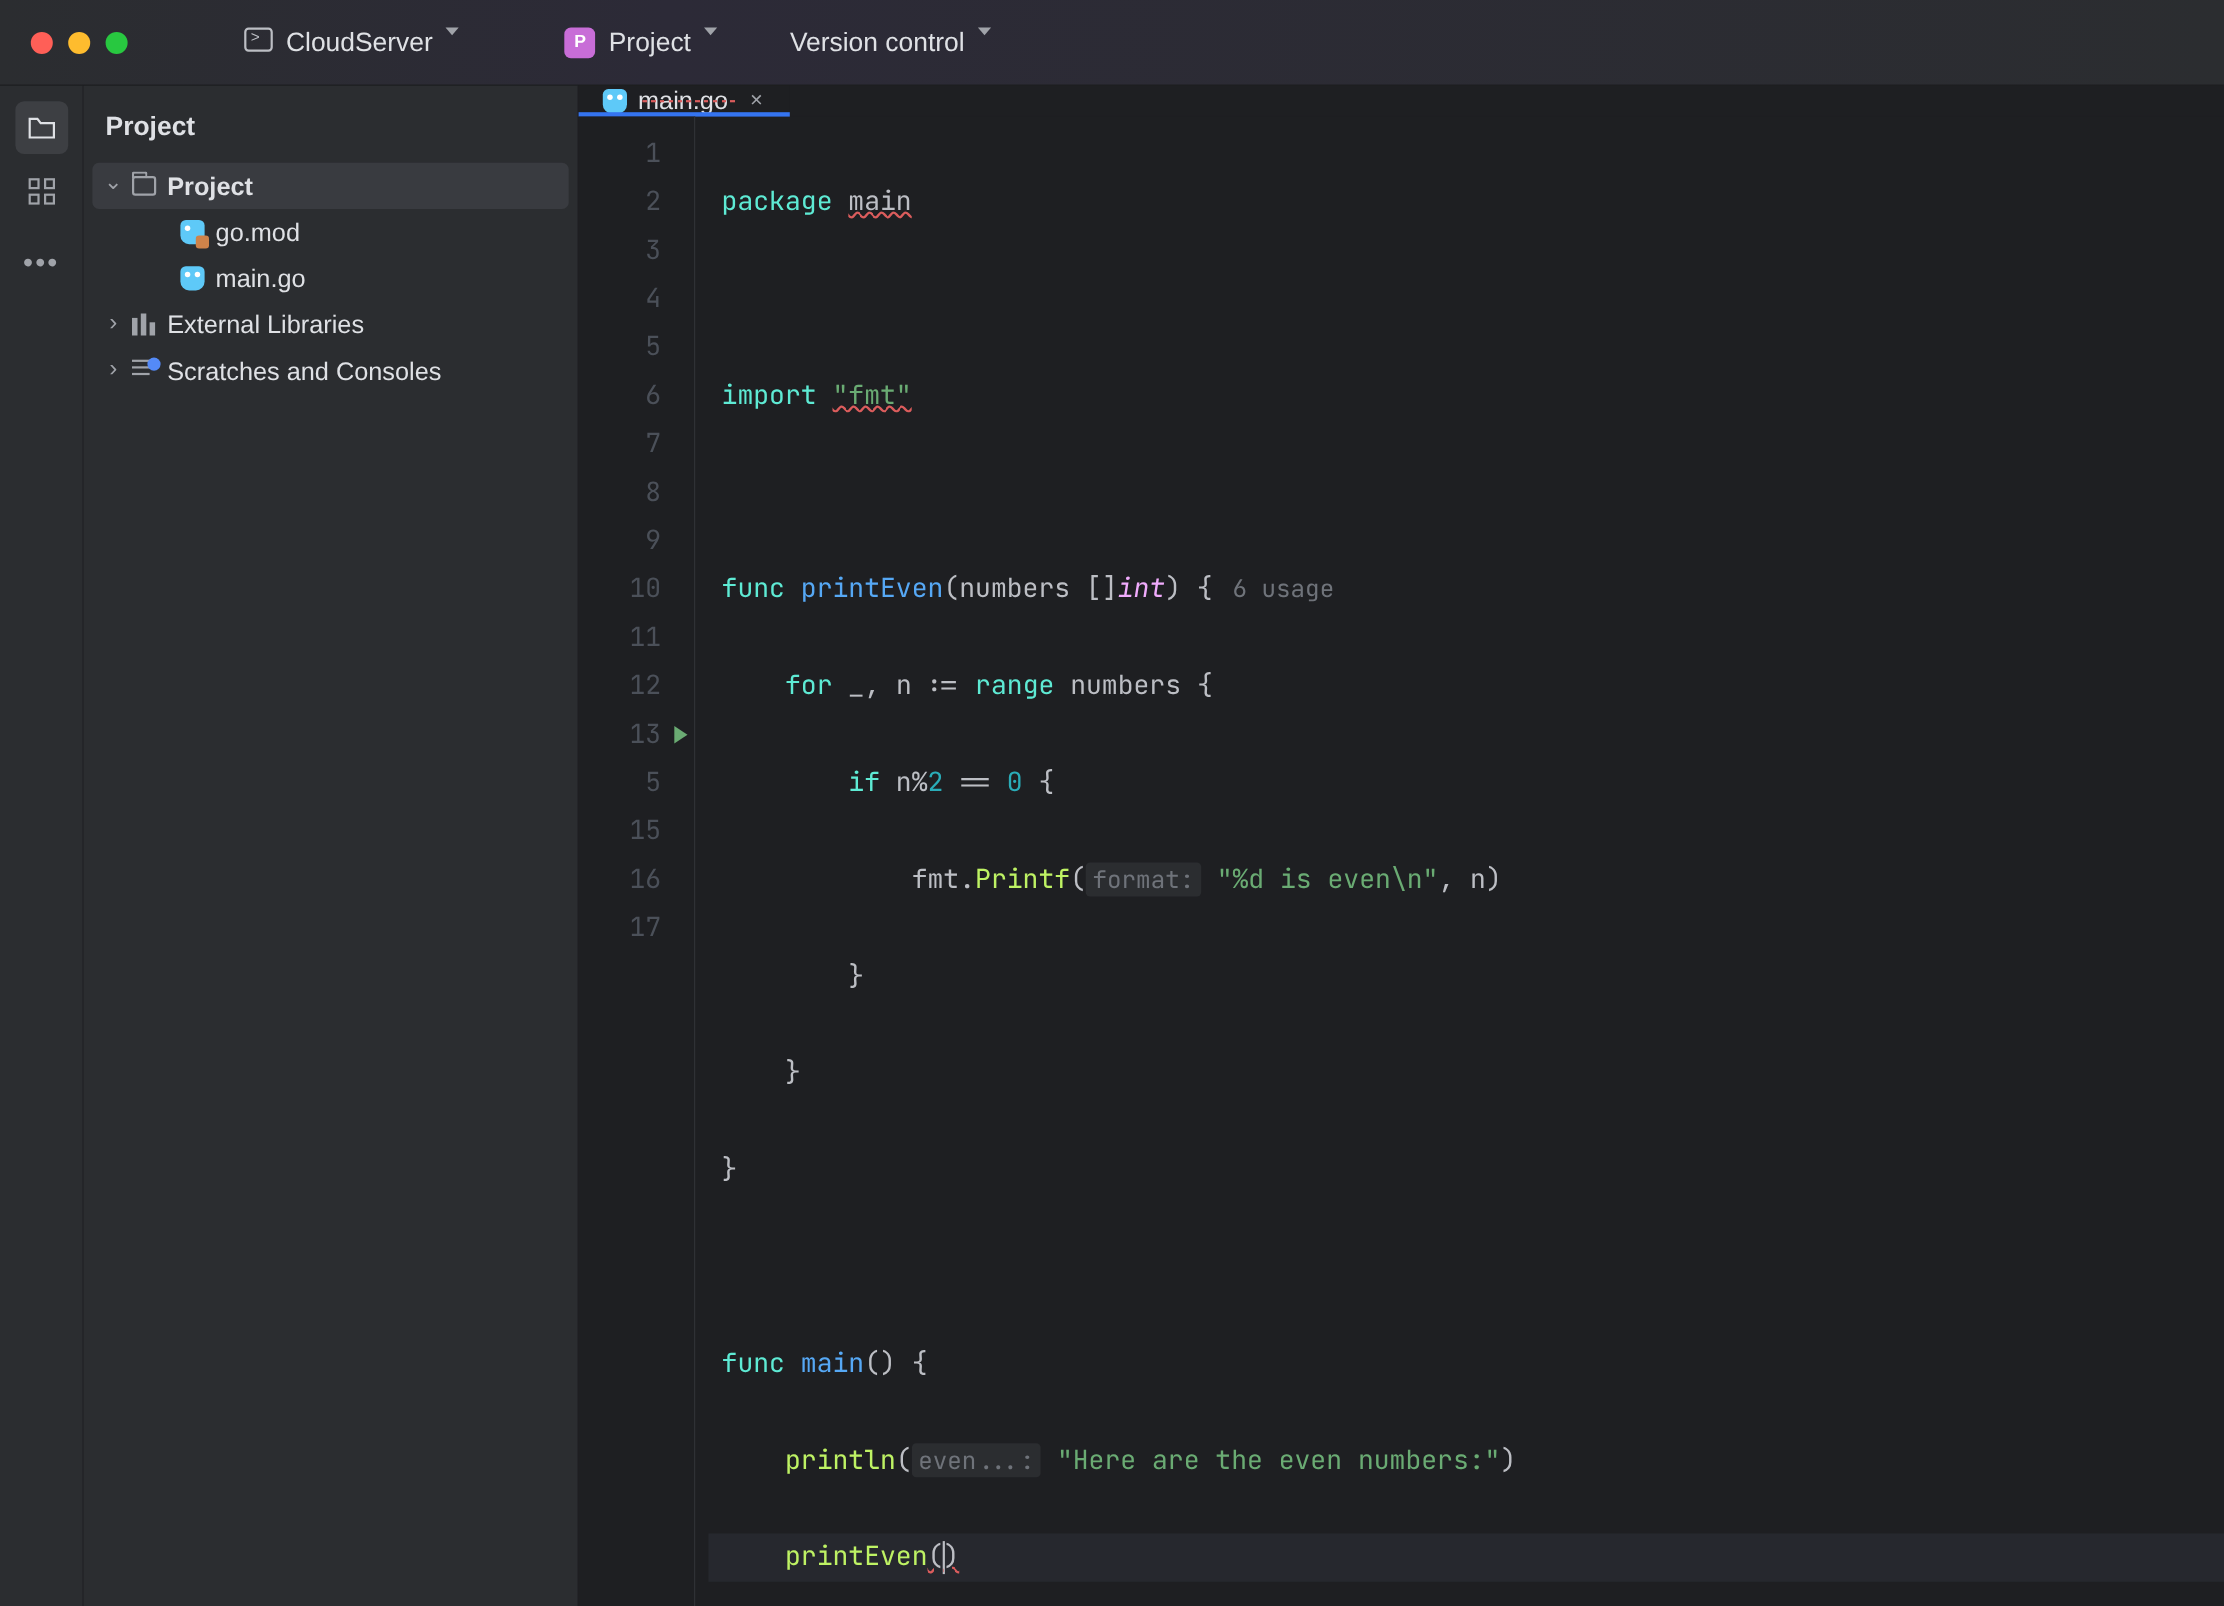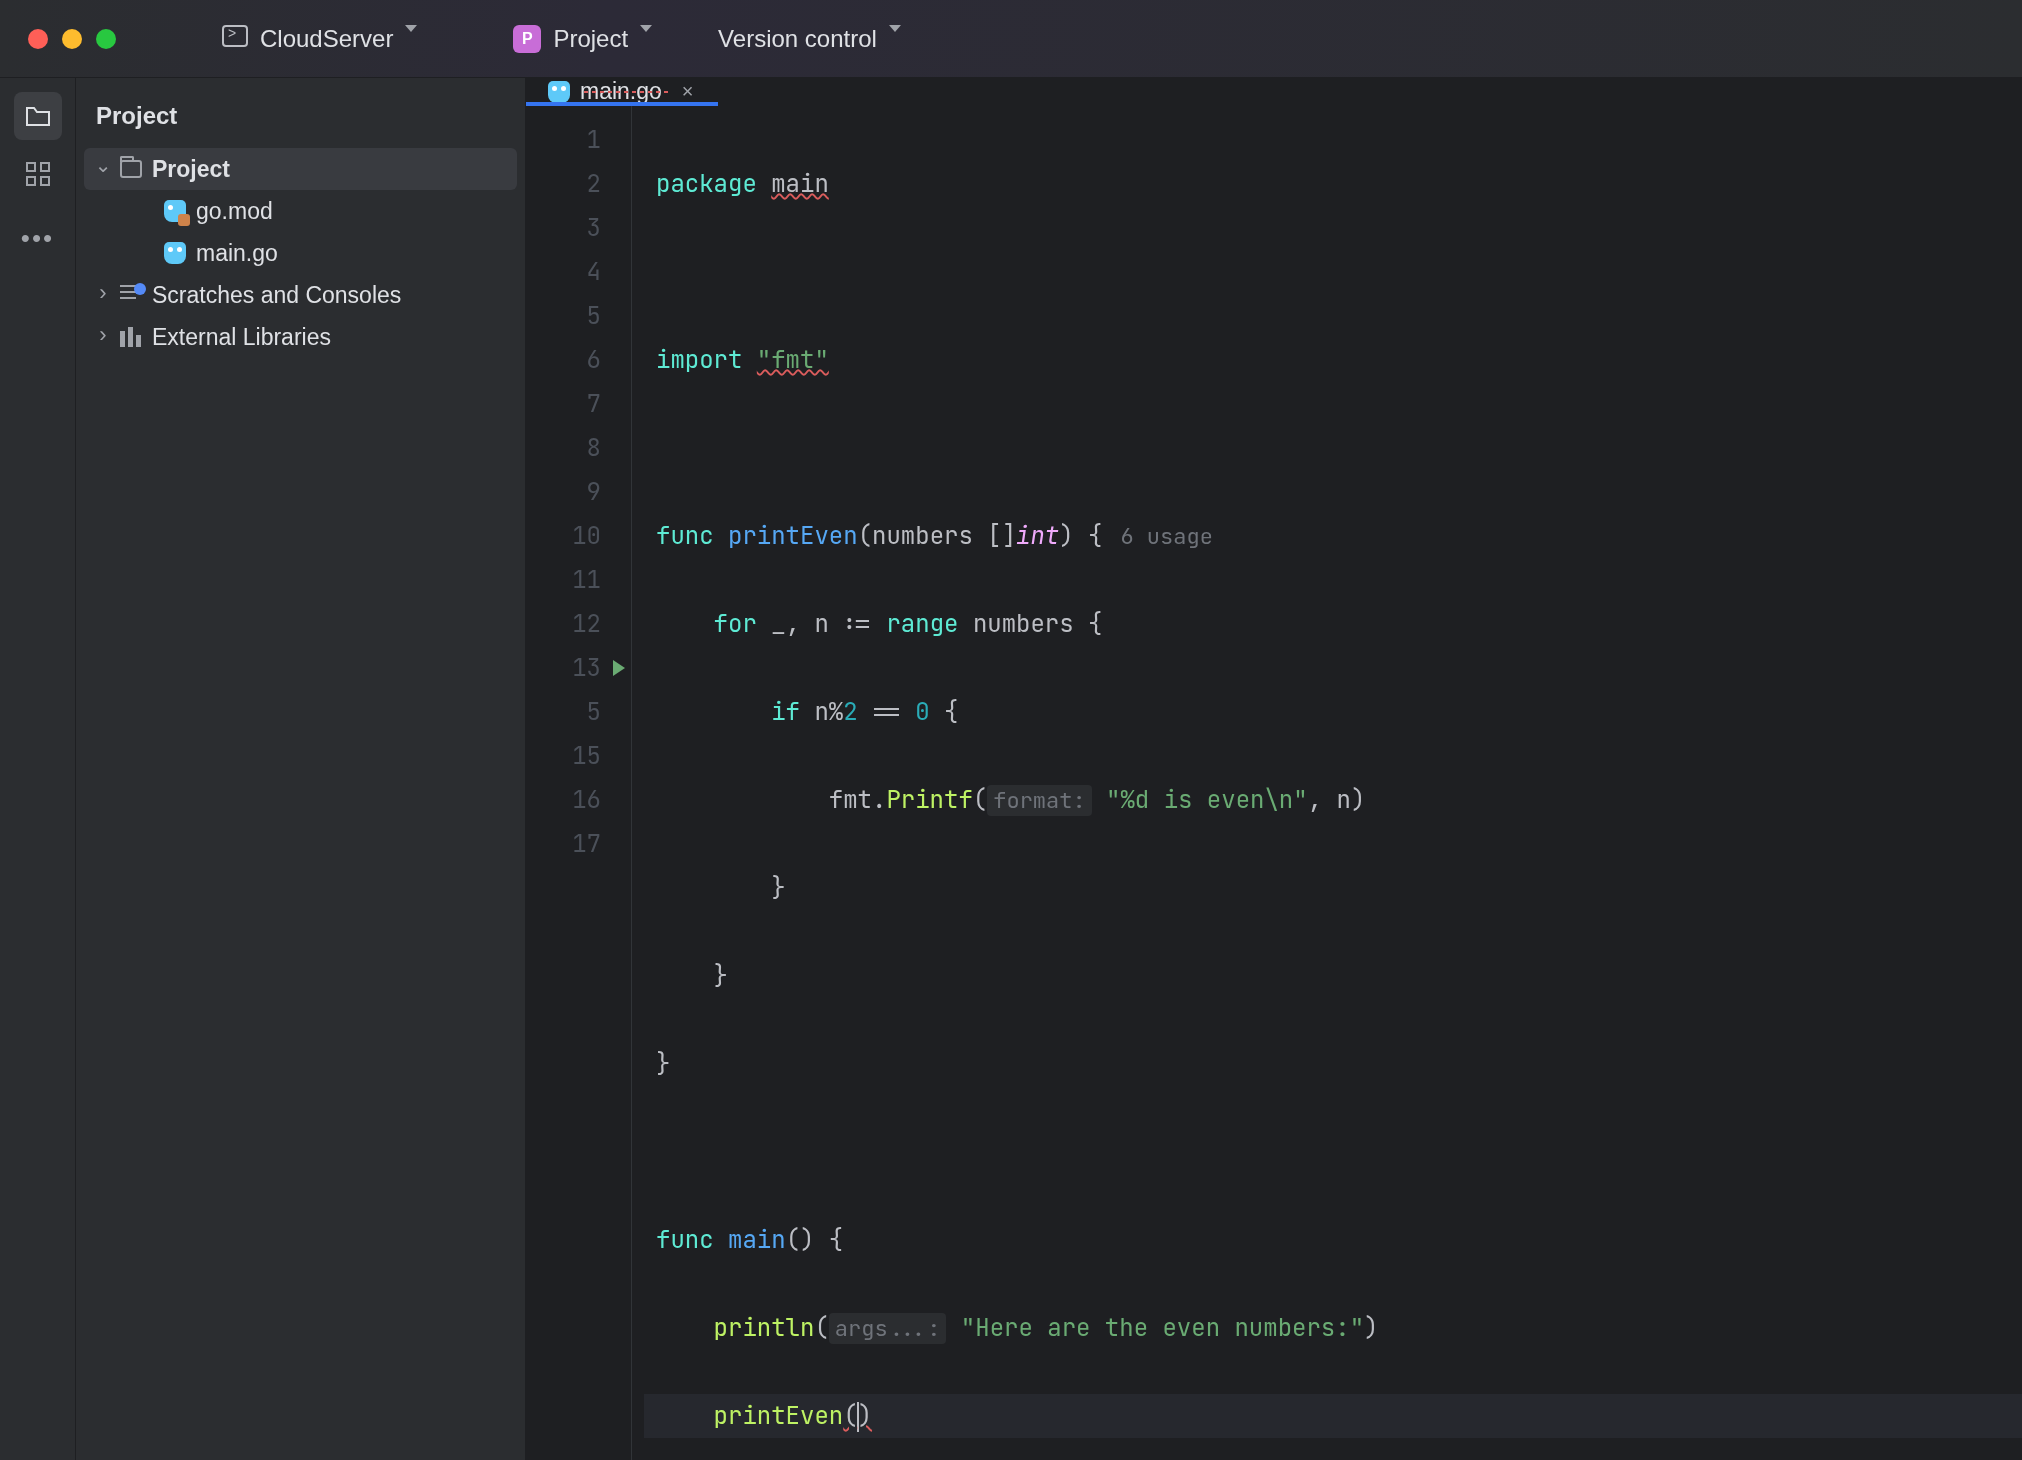--- a/index.html
+++ b/index.html
@@ -422,33 +422,33 @@
         <span>go.mod</span>
       </div>
       <div class="tree-row">
         <span class="tree-chevron none"></span>
         <span class="indent1"></span>
         <span class="gopher-icon"></span>
         <span>main.go</span>
       </div>
       <div class="tree-row">
         <span class="tree-chevron closed"></span>
-        <span class="scratch-icon">
-            <span class="scratch-badge"></span>
-          </span>
-        <span>Scratches and Consoles</span>
-      </div>
-      <div class="tree-row">
-        <span class="tree-chevron closed"></span>
         <span class="lib-icon">
             <span></span>
             <span></span>
             <span></span>
           </span>
         <span>External Libraries</span>
+      </div>
+      <div class="tree-row">
+        <span class="tree-chevron closed"></span>
+        <span class="scratch-icon">
+            <span class="scratch-badge"></span>
+          </span>
+        <span>Scratches and Consoles</span>
       </div>
     </div>
   </div>
 
   <div class="editor-area">
     <div class="tabs">
       <div class="tab active">
         <span class="gopher-icon"></span>
         <span>main.go</span>
         <span class="squiggle"></span>
@@ -482,20 +482,20 @@
 <div class="code-line"></div>
 <div class="code-line"><span class="kw">func</span> <span class="fn">printEven</span><span class="id">(</span><span class="id">numbers</span> <span class="id">[]</span><span class="typ">int</span><span class="id">) {</span><span class="hint-inline">6 usage</span></div>
 <div class="code-line">    <span class="kw">for</span> <span class="id">_</span><span class="id">,</span> <span class="id">n</span> <span class="id">:=</span> <span class="kw">range</span> <span class="id">numbers</span> <span class="id">{</span></div>
 <div class="code-line">        <span class="kw">if</span> <span class="id">n</span><span class="id">%</span><span class="num">2</span> <span class="id">==</span> <span class="num">0</span> <span class="id">{</span></div>
 <div class="code-line">            <span class="id">fmt</span><span class="id">.</span><span class="call">Printf</span><span class="id">(</span><span class="hint">format:</span> <span class="str">"%d is even\n"</span><span class="id">,</span> <span class="id">n</span><span class="id">)</span></div>
 <div class="code-line">        <span class="id">}</span></div>
 <div class="code-line">    <span class="id">}</span></div>
 <div class="code-line"><span class="id">}</span></div>
 <div class="code-line"></div>
 <div class="code-line"><span class="kw">func</span> <span class="fn">main</span><span class="id">() {</span></div>
-<div class="code-line">    <span class="call">println</span><span class="id">(</span><span class="hint">args...:</span> <span class="str">"Here are the even numbers:"</span><span class="id">)</span></div>
+<div class="code-line">    <span class="call">println</span><span class="id">(</span><span class="hint">even...:</span> <span class="str">"Here are the even numbers:"</span><span class="id">)</span></div>
 <div class="code-line current">    <span class="call">printEven</span><span class="id err-underline">(</span><span class="cursor"></span><span class="id err-underline">)</span></div>
 
 
       </div>
     </div>
   </div>
 </div>
 
 </body></html>

